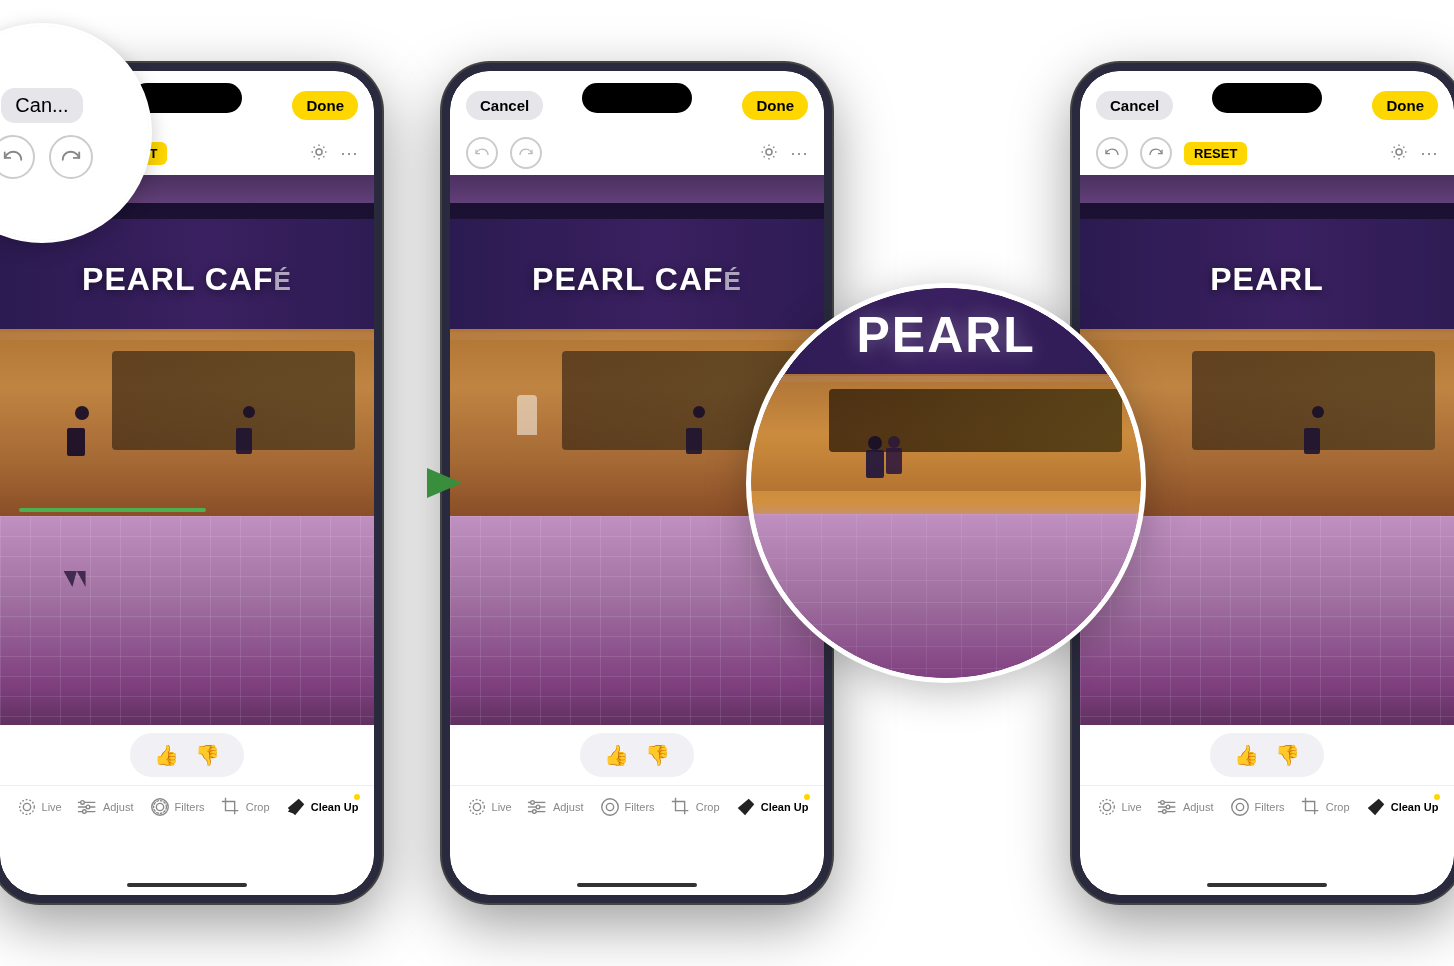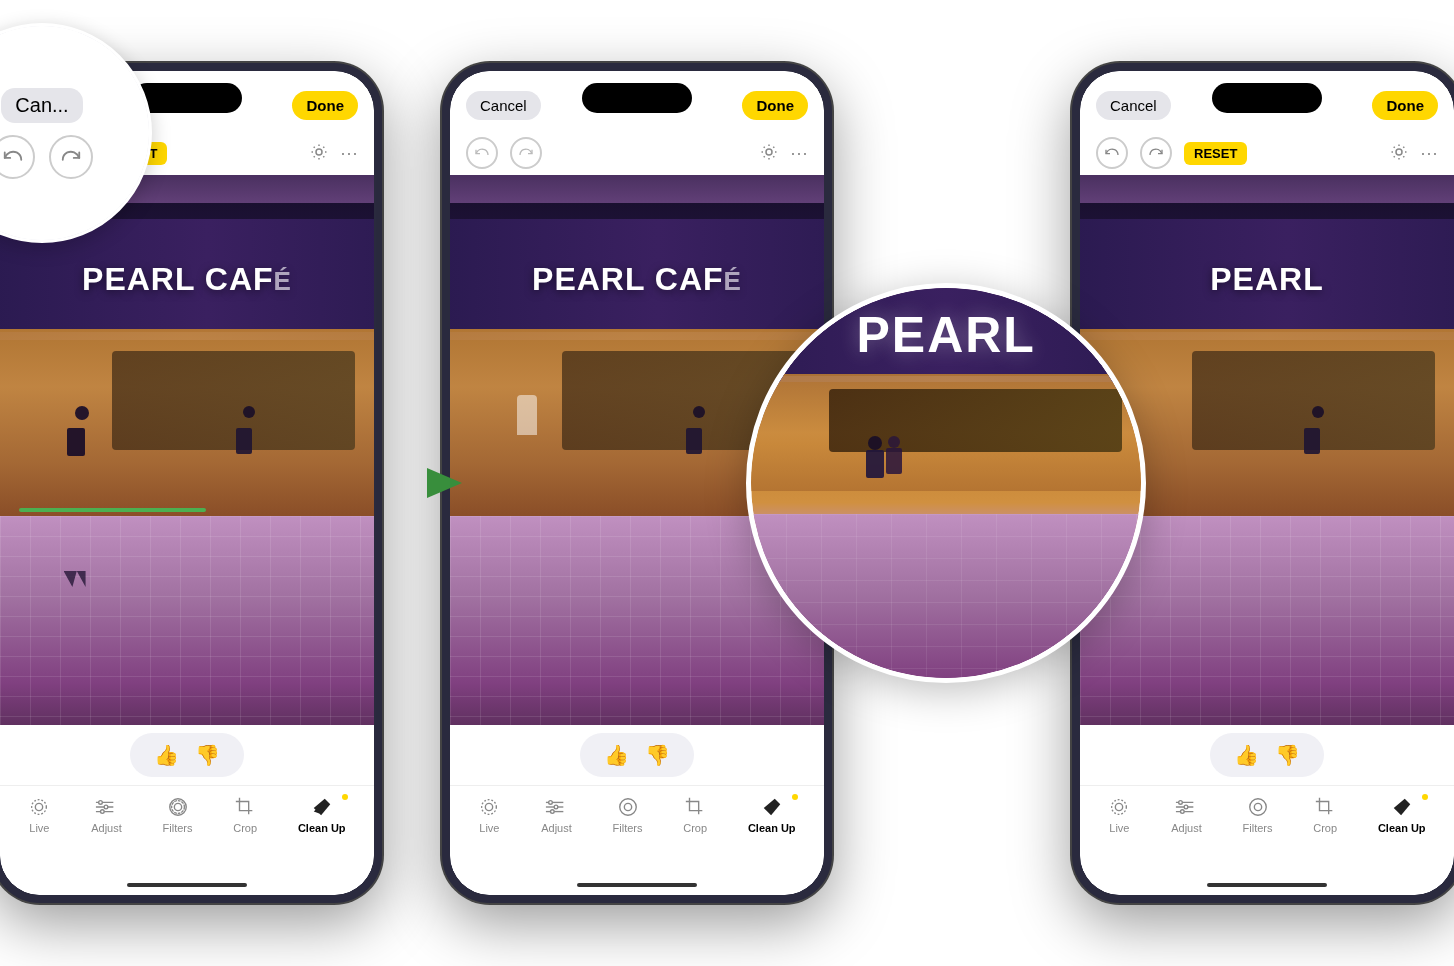--- a/index.html
+++ b/index.html
@@ -66,21 +66,21 @@
       flex-shrink: 0;
     }
 
     .cancel-btn {
       background: #e5e5ea;
       border: none;
       border-radius: 20px;
       padding: 6px 14px;
       font-size: 15px;
       color: #000;
-      font-weight: 400;
+      font-weight: 700;
       cursor: pointer;
     }
 
     .done-btn {
       background: #FFD700;
       border: none;
       border-radius: 20px;
       padding: 6px 14px;
       font-size: 15px;
       font-weight: 700;
@@ -260,21 +260,20 @@
       align-items: flex-start;
       justify-content: space-around;
       padding: 10px 8px 0;
       background: #fff;
       border-top: 1px solid #eee;
       flex-shrink: 0;
     }
 
     .tool-item {
       display: flex;
-      flex-direction: column;
       align-items: center;
       gap: 4px;
       cursor: pointer;
       position: relative;
       justify-content: center;
     }
 
     .tool-item-label {
       font-size: 11px;
       color: #888;

